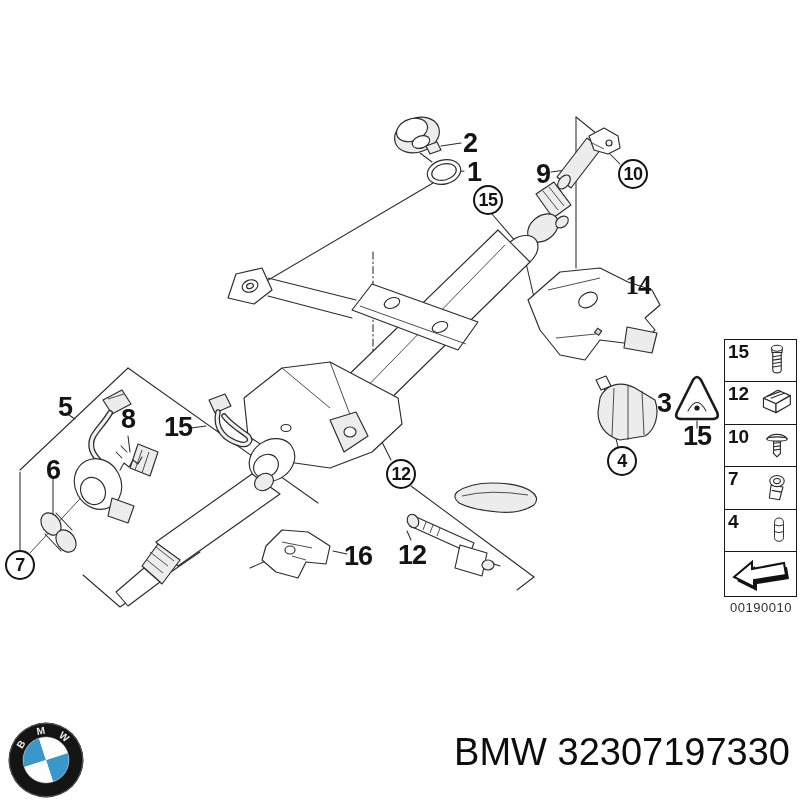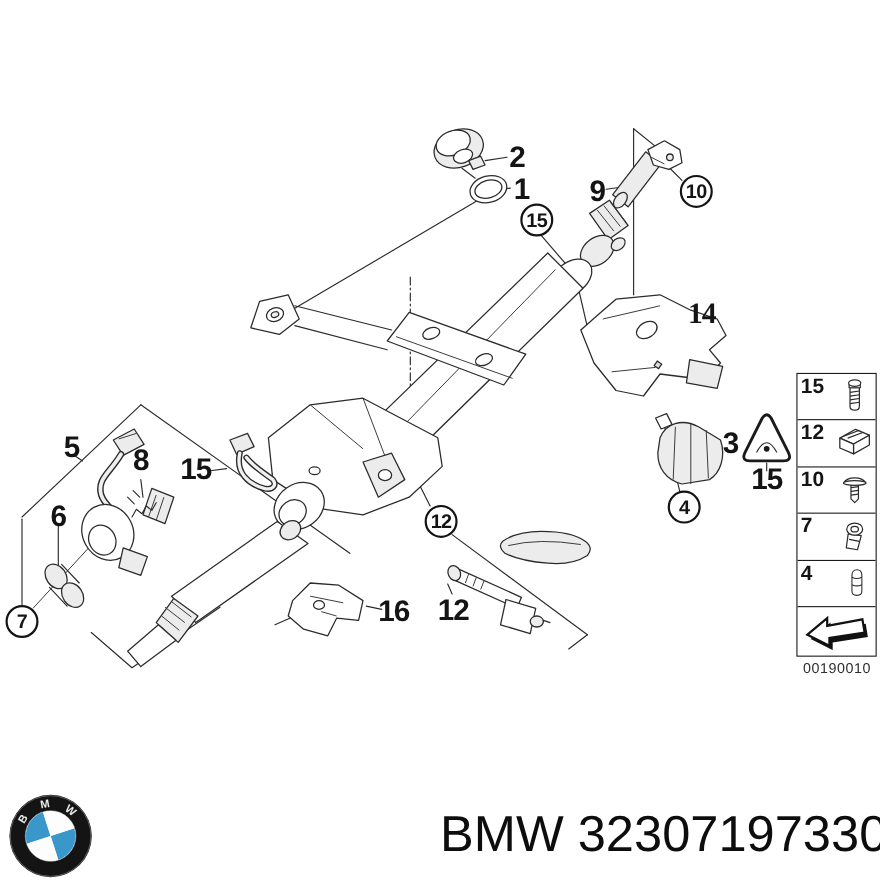--- a/index.html
+++ b/index.html
@@ -19,21 +19,21 @@
   .legend{position:absolute;left:724px;top:339px;width:73px;height:258px;border:1.7px solid #1a1a1a;
           background:#fff;box-sizing:border-box;}
   .legend-row{position:relative;height:42.4px;border-bottom:1.3px solid #1a1a1a;box-sizing:border-box;}
   .legend-row:last-child{border-bottom:none;}
   .legend-num{position:absolute;left:3px;top:1px;font-size:19px;font-weight:bold;color:#141414;}
   .legend-ic{position:absolute;right:2px;top:2px;}
   .legend-ic.arrow{right:4px;top:3px;}
   .legend-code{position:absolute;left:714px;top:600px;width:94px;text-align:center;font-size:13px;
           color:#2e2e2e;letter-spacing:0.5px;}
   .footer-title{position:absolute;left:400px;top:731px;width:390px;text-align:right;
-          font-size:46px;color:#0d0d0d;white-space:nowrap;}
+          font-size:38px;color:#0d0d0d;white-space:nowrap;}
   #roundel{position:absolute;left:7px;top:721px;}
 </style>
 </head>
 <body>
 
 <div class="stage">
 
   <svg id="artwork" width="800" height="800" viewBox="0 0 800 800">
 
     <g>

